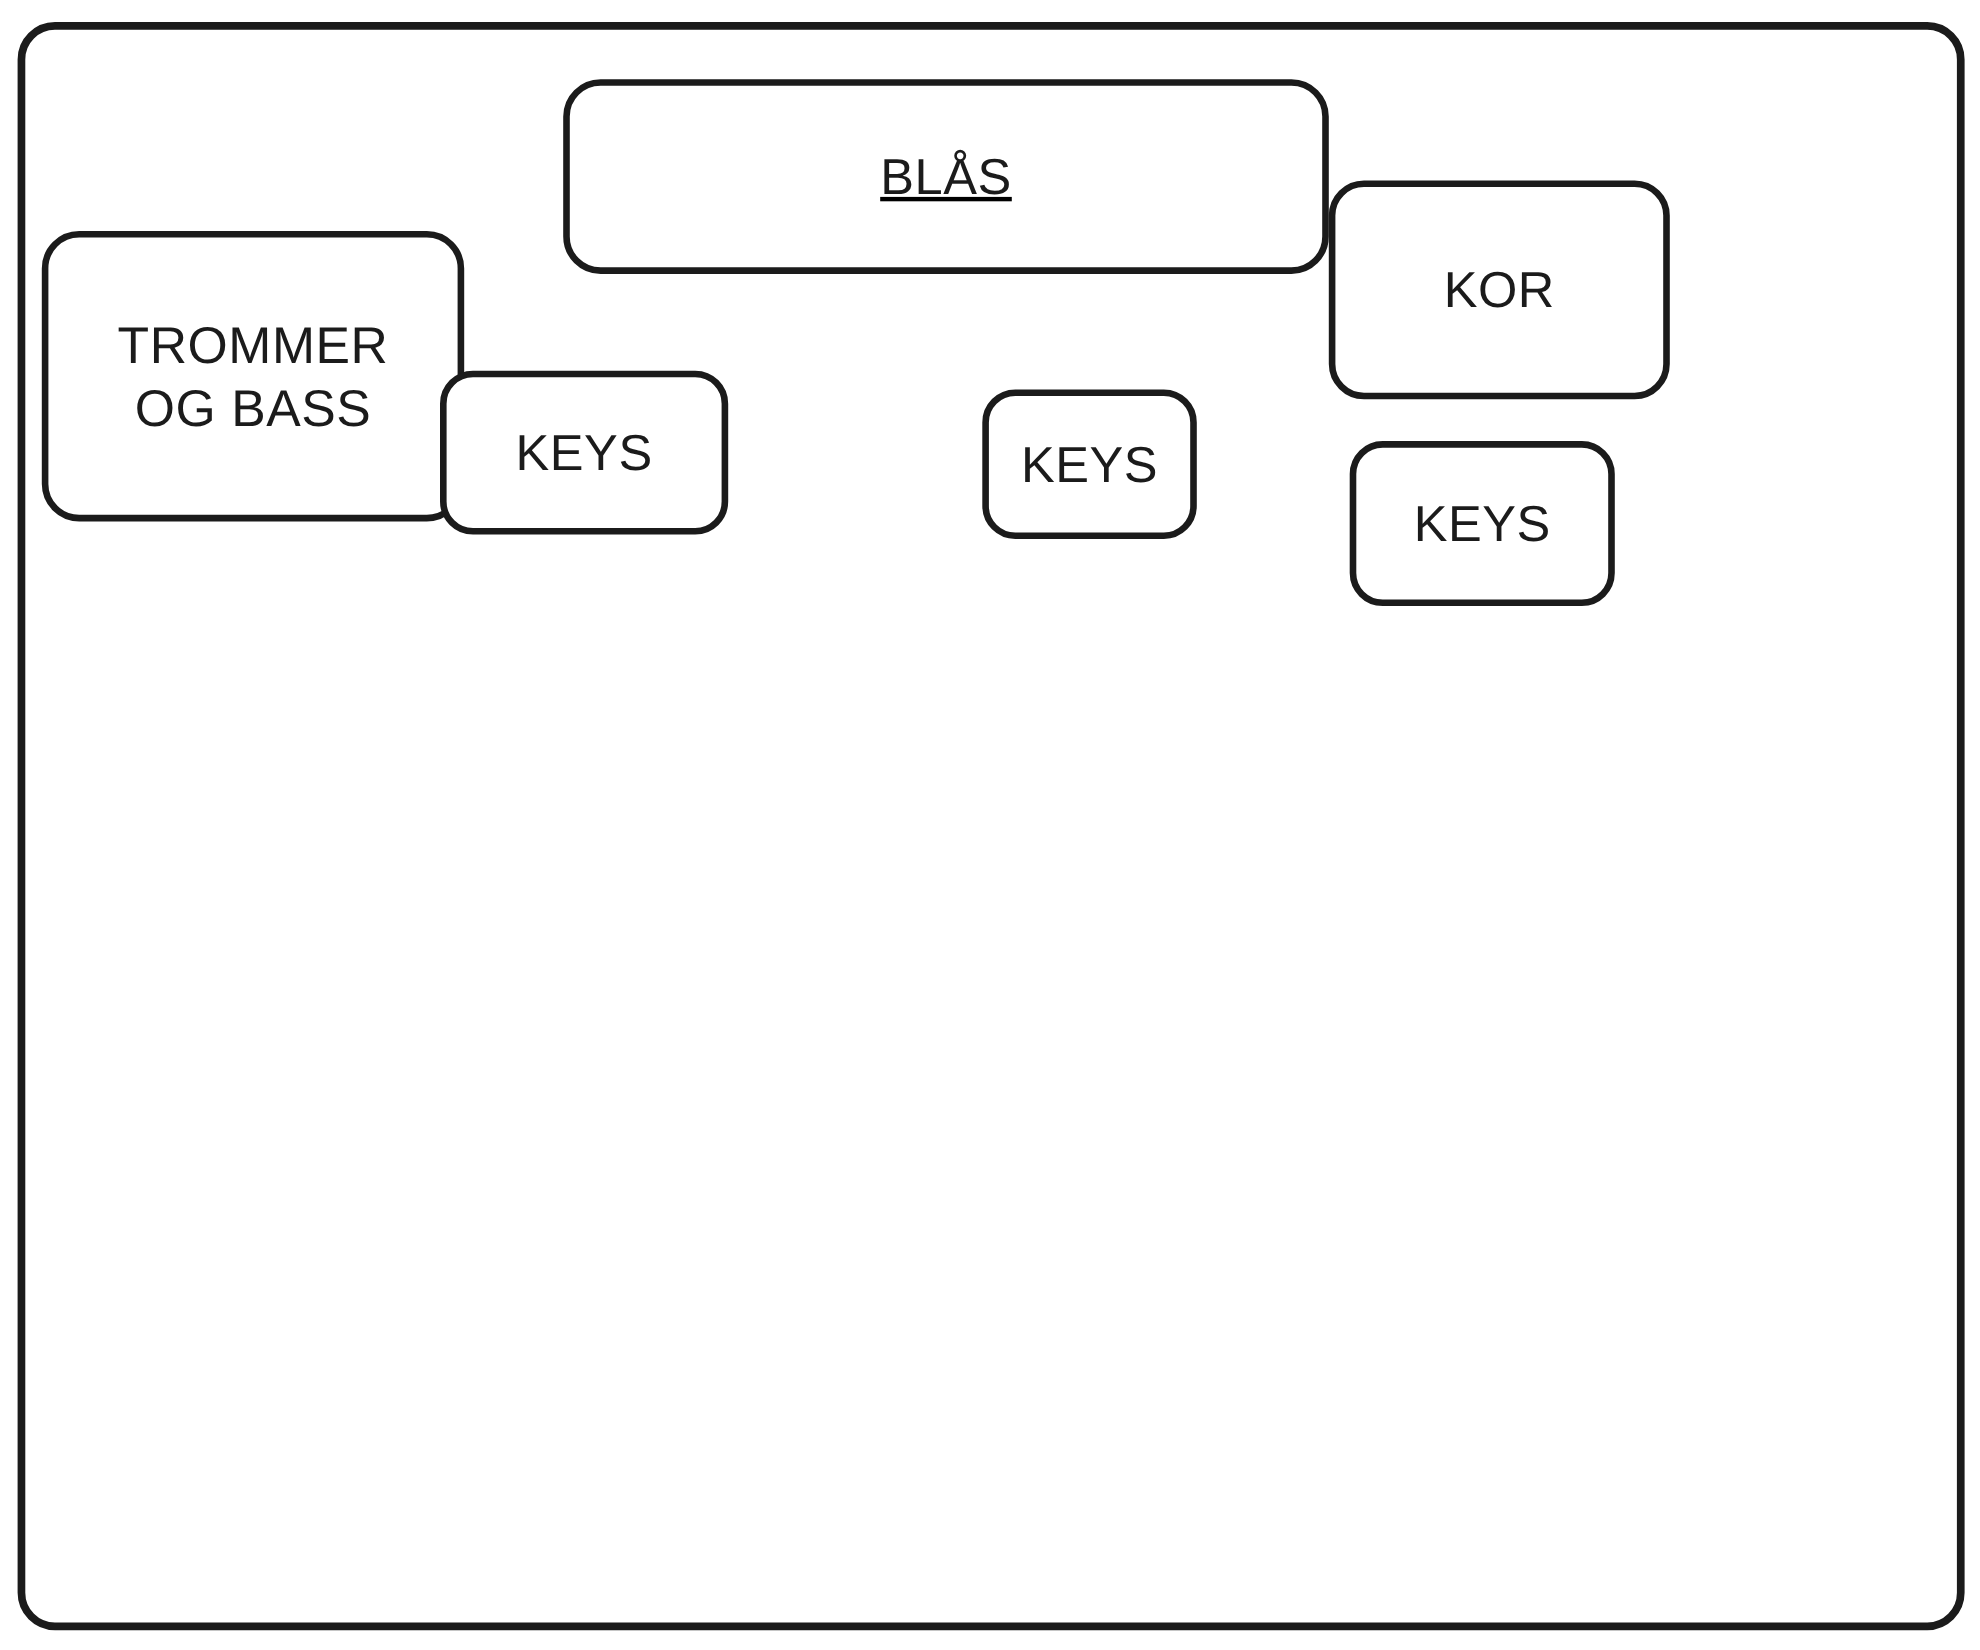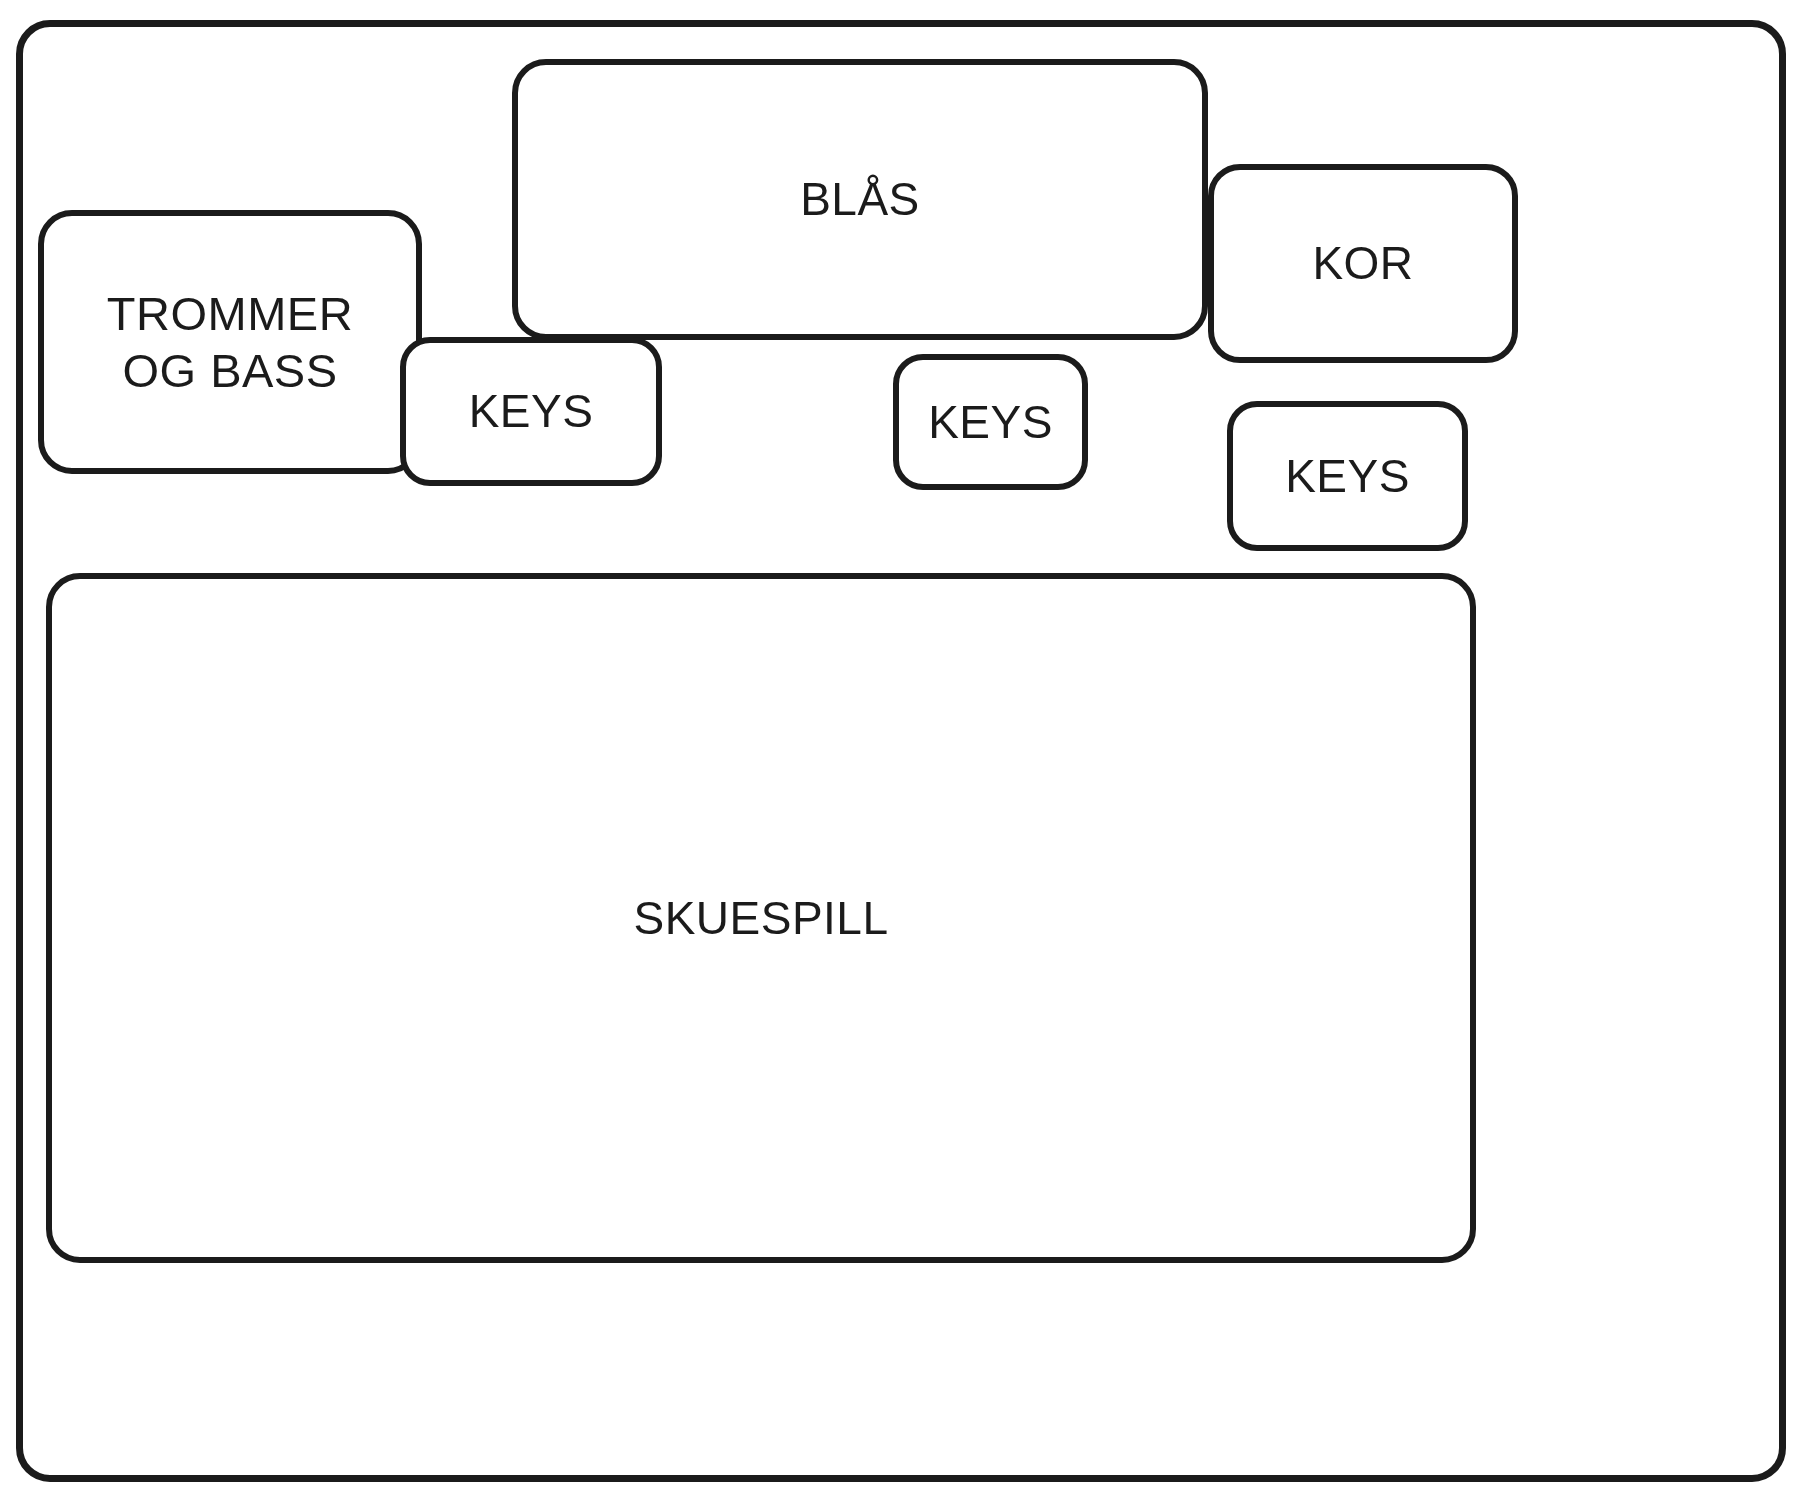--- a/index.html
+++ b/index.html
@@ -56,24 +56,25 @@
     top: 210px;
     width: 384px;
     height: 264px;
     border-radius: 34px;
     text-align: center;
   }
   #zone-trommer-bass .zone-label { font-size: 47px; }
 
   #zone-blas {
     left: 512px;
-    top: 59px;
+    top: 72px;
     width: 696px;
-    height: 281px;
+    height: 177px;
     border-radius: 34px;
+    text-decoration: underline;
   }
 
   #zone-keys-left {
     left: 400px;
     top: 337px;
     width: 262px;
     height: 149px;
     border-radius: 30px;
   }
 
@@ -134,17 +135,14 @@
   </div>
 
   <div class="zone" id="zone-kor">
     <span class="zone-label">KOR</span>
   </div>
 
   <div class="zone" id="zone-keys-right">
     <span class="zone-label">KEYS</span>
   </div>
 
-  <div class="zone" id="zone-skuespill">
-    <span class="zone-label">SKUESPILL</span>
-  </div>
 
 </div>
 
 </body></html>

